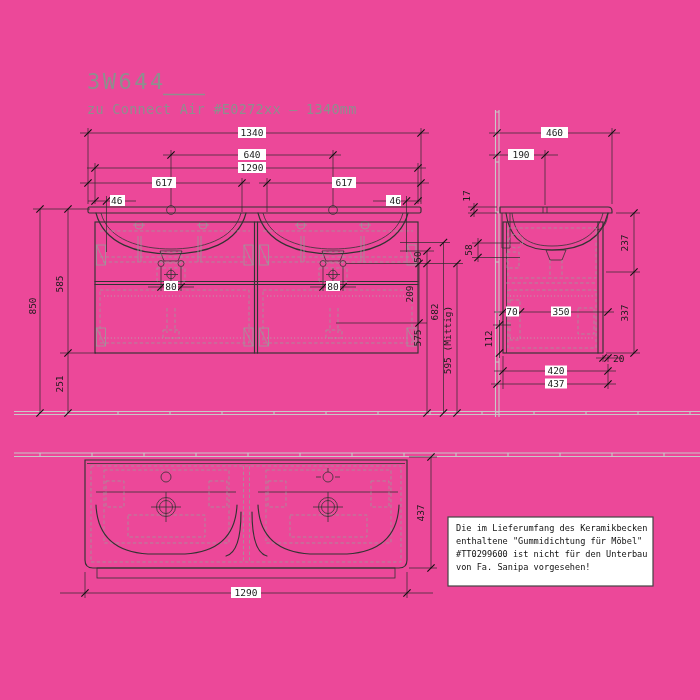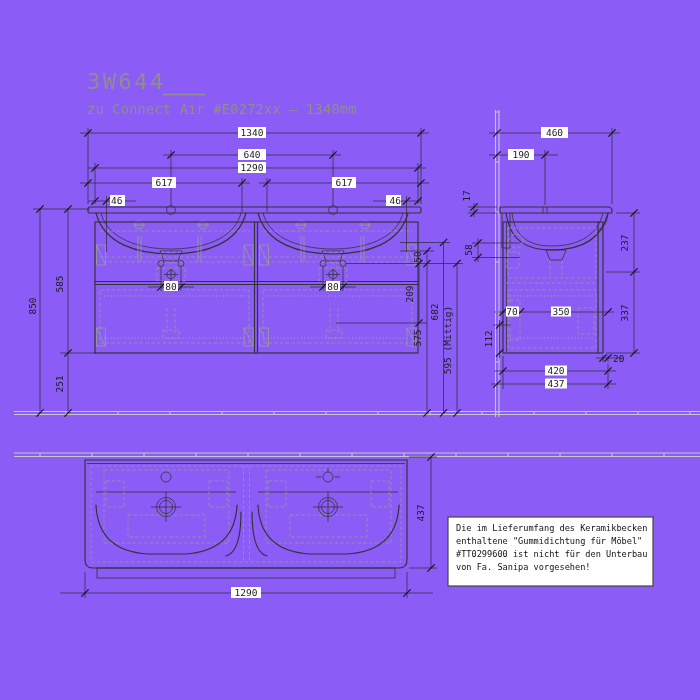--- a/index.html
+++ b/index.html
@@ -1,16 +1,16 @@
 <!DOCTYPE html>
 <html><head>
 <meta charset="utf-8">
 <style>
   html,body{margin:0;padding:0;background:#fff;}
-  #stage{position:relative;width:700px;height:700px;background:#8b5cf6;overflow:hidden;}
+  #stage{position:relative;width:700px;height:700px;background:#ec4899;overflow:hidden;}
   svg{position:absolute;left:0;top:0;}
   
   .ln{stroke:#333;stroke-width:1.15;fill:none;stroke-linecap:round;}
   .l2{stroke:#333;stroke-width:.8;fill:none;}
   .dm{stroke:#2b2b2b;stroke-width:.7;fill:none;}
   .gd{stroke:#9b9b9b;stroke-width:.75;fill:none;stroke-dasharray:3.5 2.2;}
   .gl{stroke:#9b9b9b;stroke-width:.8;fill:none;}
   .dt{stroke:#b0b0b0;stroke-width:.9;fill:none;stroke-dasharray:1 2.4;}
   .wl{stroke:#c8c8c8;stroke-width:1.1;fill:none;}
   .wb{fill:#fff;}

